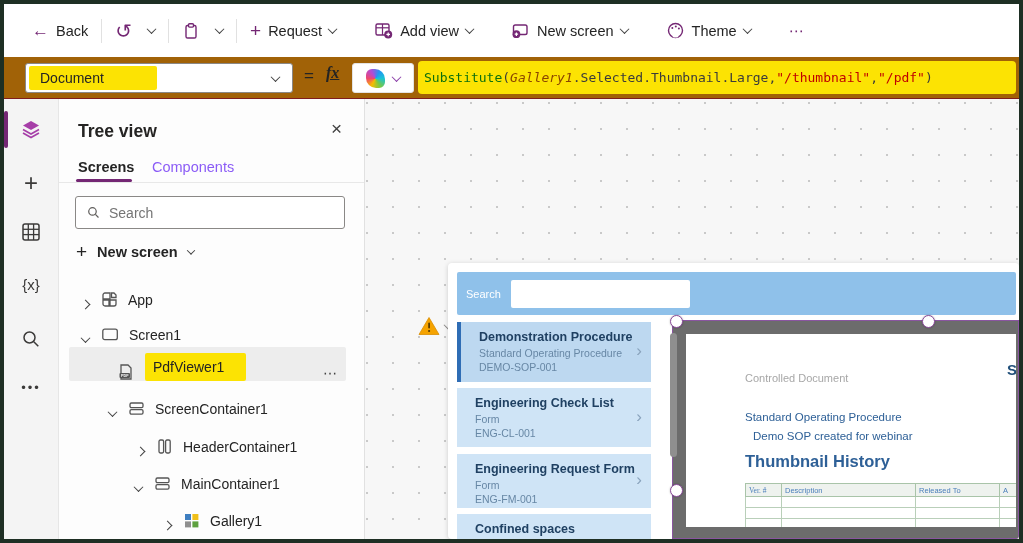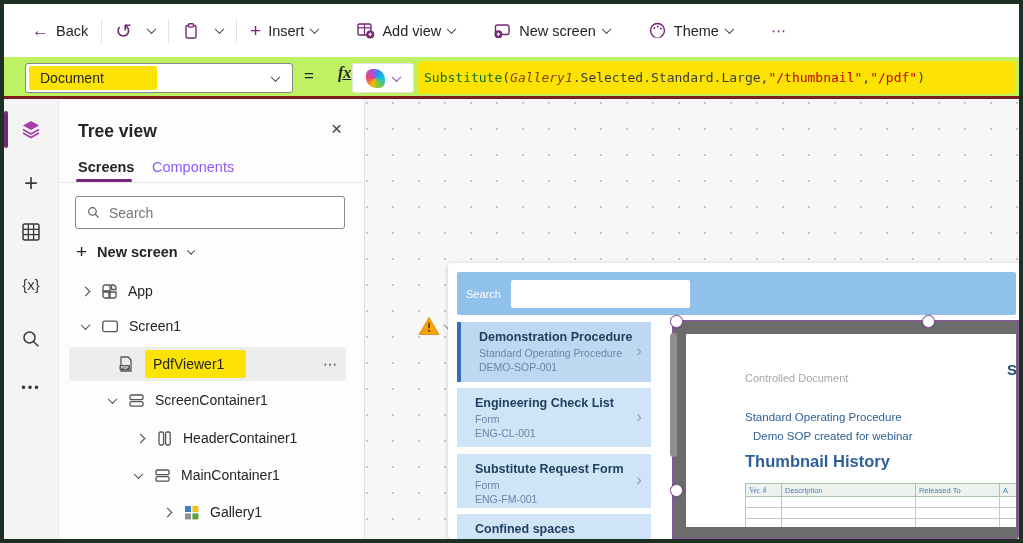--- a/index.html
+++ b/index.html
@@ -15,27 +15,27 @@
   .purple { color:#742774; }
   .chev { display:inline-block; width:7px; height:7px; border-right:1.6px solid #424242; border-bottom:1.6px solid #424242; }
   .chev.down { transform:rotate(45deg) translate(-1px,-1px); }
   .chev.right { transform:rotate(-45deg); }
   .chev.purple-chev { border-color:#8b3fa8; }
   .undo-glyph { font-size:20px; color:#742774; line-height:1; }
   .tb-gap { width:38px; }
   .dots { color:#742774; font-size:15px; letter-spacing:1px; }
 
   
-  .fxbar { position:absolute; left:4px; top:57px; width:1015px; height:42px; background:#bef264; border-bottom:3px solid #7f1d1d; }
+  .fxbar { position:absolute; left:4px; top:57px; width:1015px; height:42px; background:#a16207; border-bottom:1px solid #7f1d1d; }
   .prop-box { position:absolute; left:21px; top:6px; width:268px; height:30px; border:1px solid #8a8886; border-radius:3px; background:#fff; }
   .prop-hl { position:absolute; left:3px; top:2px; height:24px; width:128px; background:#fce303; border-radius:2px;
              display:flex; align-items:center; padding-left:11px; font-size:14px; color:#242424; }
   .prop-chev { position:absolute; right:13px; top:11px; }
   .eq-glyph { position:absolute; left:300px; top:9px; font-size:17px; color:#242424; }
-  .fx-glyph { position:absolute; left:334px; top:7px; font-size:16px; font-style:italic; font-family:"Liberation Serif", serif; font-weight:bold; color:#242424;text-decoration:underline; }
+  .fx-glyph { position:absolute; left:322px; top:7px; font-size:16px; font-style:italic; font-family:"Liberation Serif", serif; font-weight:bold; color:#242424;text-decoration:underline; }
   .copilot-box { position:absolute; left:348px; top:6px; width:62px; height:30px; border:1px solid #e3e3e3; border-radius:3px;
                  display:flex; align-items:center; justify-content:center; gap:8px; background:#fff; }
   .copilot-logo { width:19px; height:19px; border-radius:6px 10px 6px 10px;
                   background:conic-gradient(from 210deg, #f7bc00, #ef476f, #b24bd6, #2196f3, #19c3d4, #7ac943, #f7bc00); }
   .formula-hl { position:absolute; left:414px; top:4px; right:3px; height:33px; background:#fce303; border-radius:4px;
                 display:flex; align-items:center; padding-left:6px; overflow:hidden; white-space:nowrap;
                 font-family:"DejaVu Sans Mono", monospace; font-size:13px; }
   .seg-fn { color:#0e700e; }
   .seg-plain { color:#3b3b3b; }
   .seg-ctrl { color:#8a4500; font-style:italic; }
@@ -54,21 +54,21 @@
   .tree-close { position:absolute; right:22px; top:20px; font-size:19px; color:#424242; line-height:1; }
   .tab { position:absolute; top:60px; font-size:14.5px; color:#8b5cf6; }
   .tab.active { font-weight:bold; color:#242424; }
   .tab-underline { position:absolute; left:17px; top:80px; width:56px; height:3px; background:#742774; border-radius:2px; }
   .tabs-divider { position:absolute; left:0; right:0; top:83px; height:1px; background:#e8e8e8; }
   .search-box { position:absolute; left:16px; top:97px; width:270px; height:33px; border:1px solid #8a8886; border-radius:3px;
                 background:#fff; display:flex; align-items:center; padding-left:10px; gap:8px; }
   .search-box input { border:none; outline:none; font-size:14px; color:#605e5c; width:200px; background:transparent; font-family:"Liberation Sans", sans-serif; }
   .newscreen-row { position:absolute; left:17px; top:143px; display:flex; align-items:center; gap:10px; font-size:14.5px; font-weight:bold; color:#242424; }
   .plus-glyph { font-size:19px; font-weight:normal; color:#242424; line-height:1; }
-  .trow { position:absolute; left:10px; right:18px; height:34px; display:flex; align-items:center; font-size:14px; color:#242424; }
+  .trow { position:absolute; left:10px; right:18px; height:34px; display:flex; align-items:flex-end; font-size:14px; color:#242424; }
   .trow .chev { border-color:#424242; flex:none; }
   .trow .ticon { flex:none; margin-right:10px; }
   .trow-selected { background:#ededed; border-radius:2px; }
   .label-hl { background:#fce303; padding:6px 22px 6px 8px; border-radius:2px; }
   .trow-more { margin-left:auto; color:#424242; font-size:14px; letter-spacing:1px; padding-right:8px; }
 
   
   .canvas { position:absolute; left:365px; top:99px; width:654px; height:440px; background:#f7f7f7;
             background-image:radial-gradient(circle, #c9c9c9 1.3px, rgba(0,0,0,0) 1.4px);
             background-size:26px 26px; background-position:15px 17px; }
@@ -130,21 +130,21 @@
         <rect x="4" y="3.5" width="10" height="12.5" rx="1.6" fill="none" stroke="#742774" stroke-width="1.4"></rect>
         <rect x="6.5" y="1.7" width="5" height="3.4" rx="1" fill="#fff" stroke="#742774" stroke-width="1.4"></rect>
       </svg>
     </div>
     <div class="tb-item" style="margin-left:16px">
         <span class="chev down"></span>
       </div>
     <div class="tb-sep"></div>
     <div class="tb-item">
       <span class="purple" style="font-size:19px;font-weight:300">+</span>
-      <span>Insert</span>
+      <span>Request</span>
       <span class="chev down"></span>
     </div>
     <div class="tb-gap"></div>
     <div class="tb-item">
       <svg width="19" height="19" viewBox="0 0 19 19">
         <rect x="2" y="3" width="13" height="11" rx="1.5" fill="none" stroke="#742774" stroke-width="1.4"></rect>
         <line x1="2" y1="6.8" x2="15" y2="6.8" stroke="#742774" stroke-width="1.2"></line>
         <line x1="8.5" y1="3" x2="8.5" y2="14" stroke="#742774" stroke-width="1.2"></line>
         <circle cx="14.2" cy="13.4" r="4" fill="#742774"></circle>
         <path d="M14.2 11.6 v3.6 M12.4 13.4 h3.6" stroke="#fff" stroke-width="1.2"></path>
@@ -187,21 +187,21 @@
     <span class="eq-glyph">=</span>
     <span class="fx-glyph">fx</span>
     <div class="copilot-box">
       <span class="copilot-logo"></span>
       <span class="chev down purple-chev"></span>
     </div>
     <div class="formula-hl">
       <span class="seg-fn">Substitute</span>
         <span class="seg-plain">(</span>
         <span class="seg-ctrl">Gallery1</span>
-        <span class="seg-plain">.Selected.Standard.Large</span>
+        <span class="seg-plain">.Selected.Thumbnail.Large</span>
         <span class="seg-plain">,</span>
         <span class="seg-str">"/thumbnail"</span>
         <span class="seg-plain">,</span>
         <span class="seg-str">"/pdf"</span>
         <span class="seg-plain">)</span>
     </div>
   </div>
 
   <div class="rail">
     <span class="rail-indicator"></span>
@@ -346,21 +346,21 @@
         <span class="gal-code">DEMO-SOP-001</span>
         <span class="gal-chev">›</span>
       </div>
       <div class="gal-item" style="top:125px;height:59px">
         <span class="gal-title">Engineering Check List</span>
         <span class="gal-sub">Form</span>
         <span class="gal-code">ENG-CL-001</span>
         <span class="gal-chev">›</span>
       </div>
       <div class="gal-item" style="top:191px;height:54px">
-        <span class="gal-title">Substitute Request Form</span>
+        <span class="gal-title">Engineering Request Form</span>
         <span class="gal-sub">Form</span>
         <span class="gal-code">ENG-FM-001</span>
         <span class="gal-chev">›</span>
       </div>
       <div class="gal-item" style="top:251px;height:60px">
         <span class="gal-title">Confined spaces</span>
 
         <span class="gal-chev">›</span>
       </div>
 

